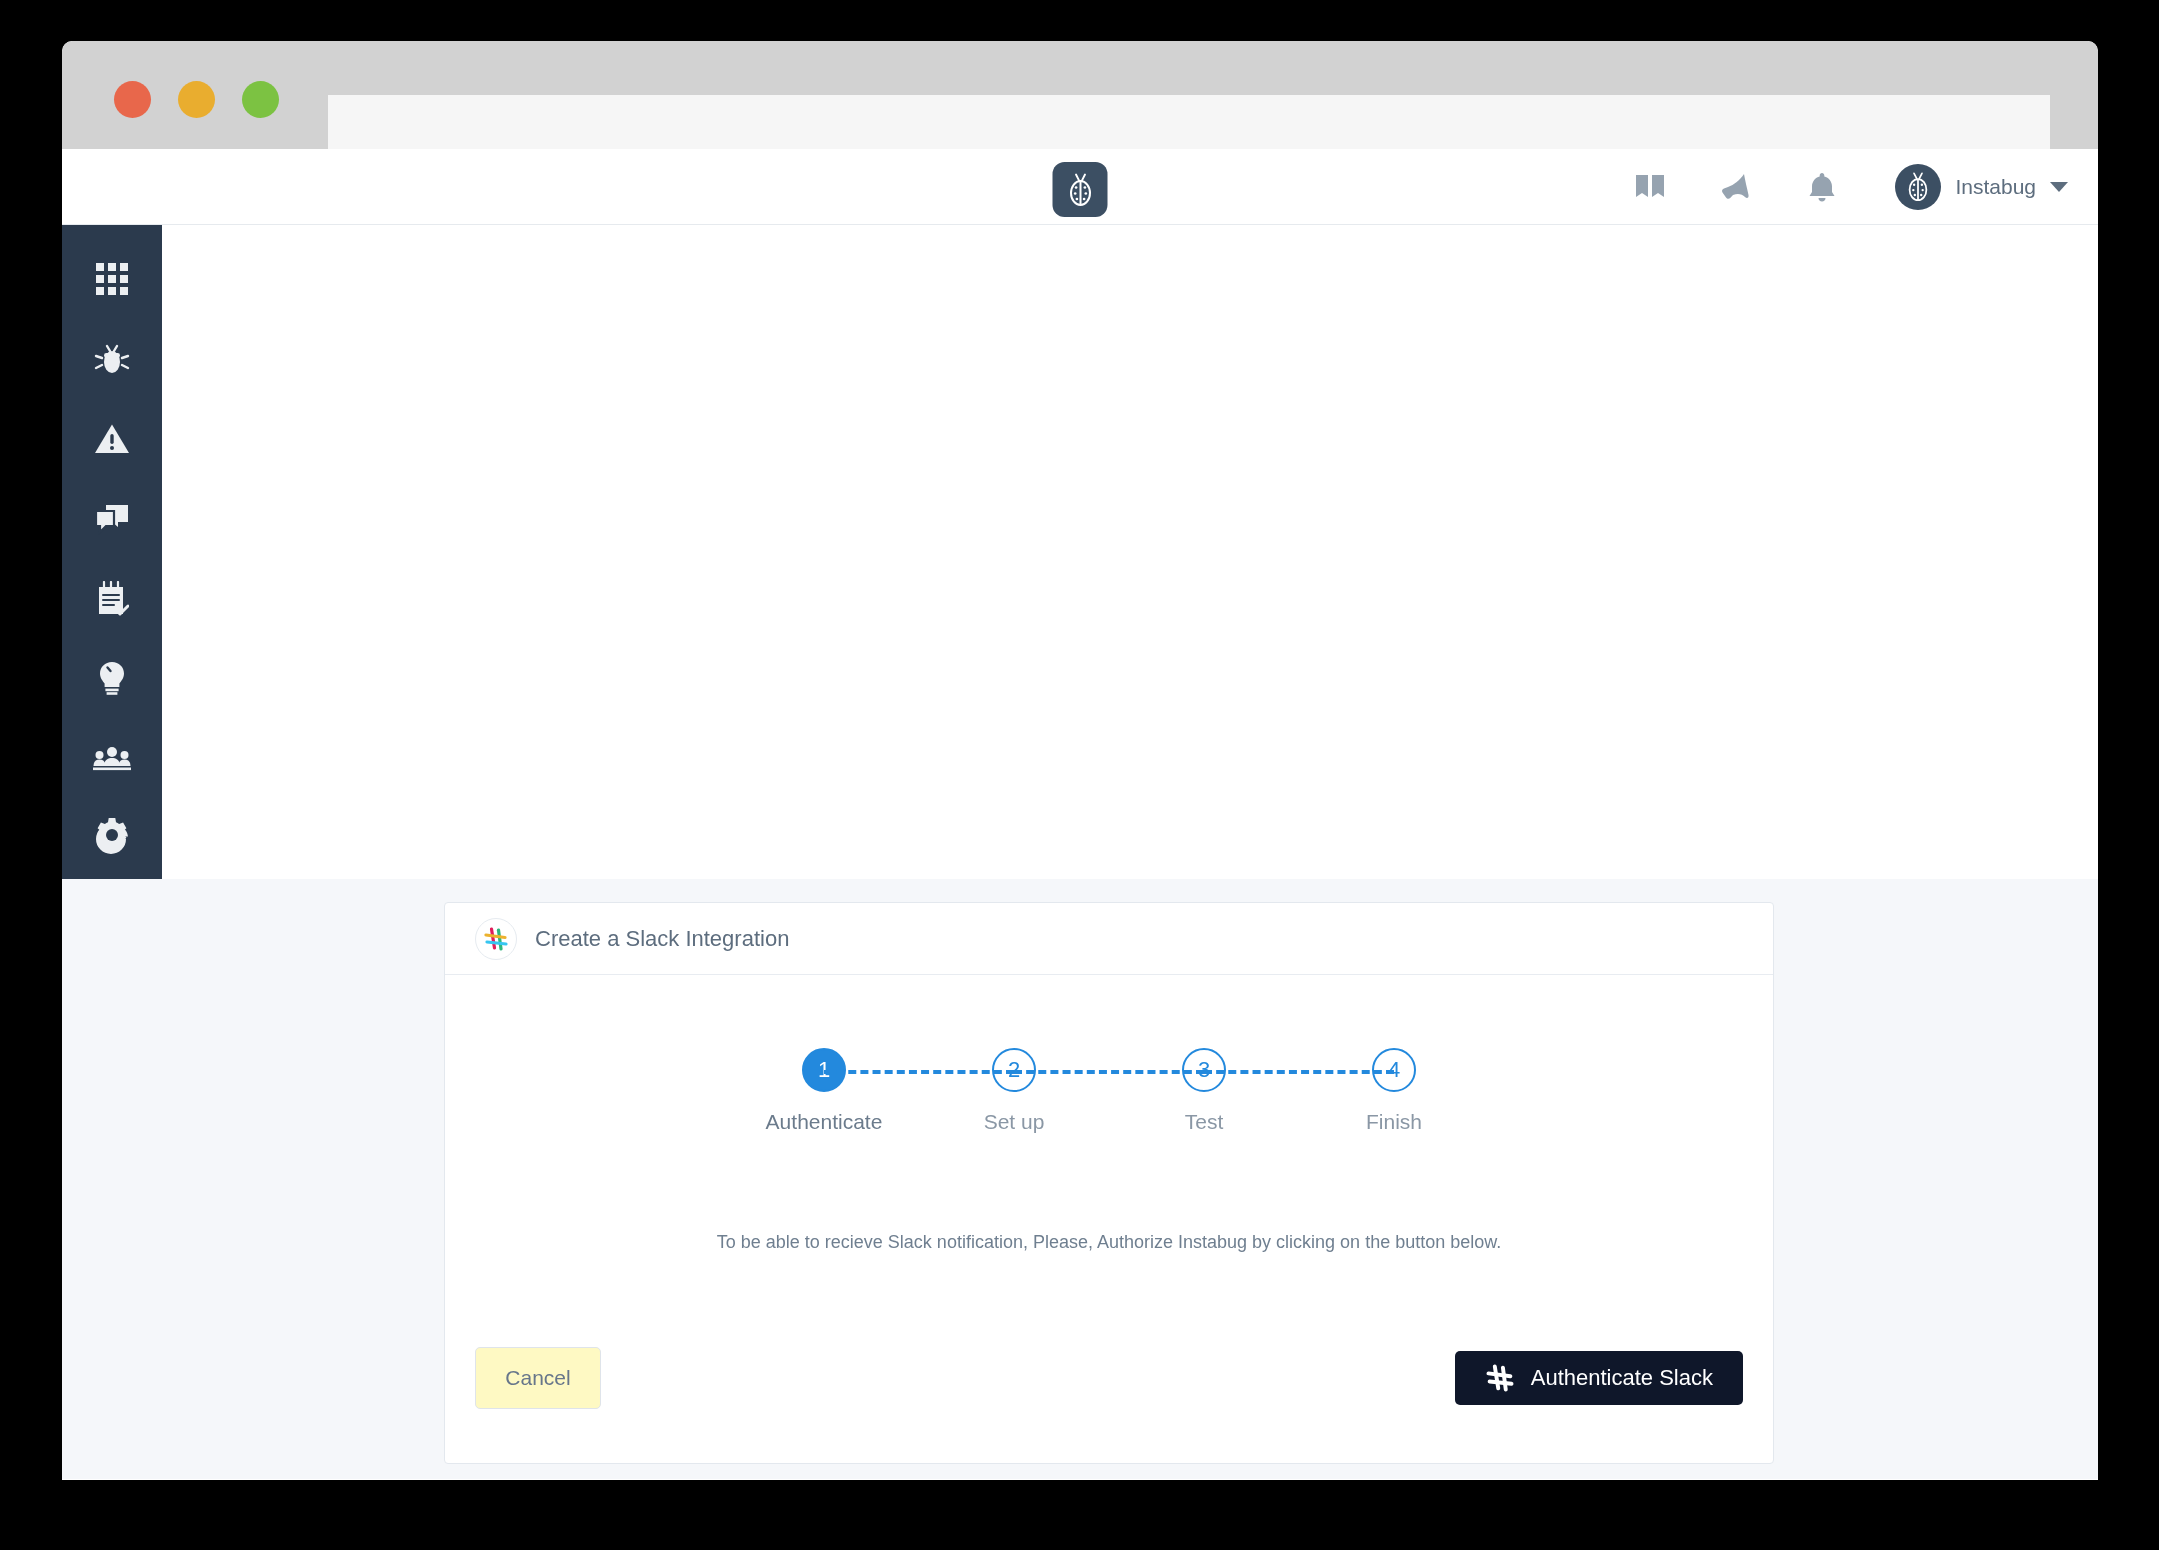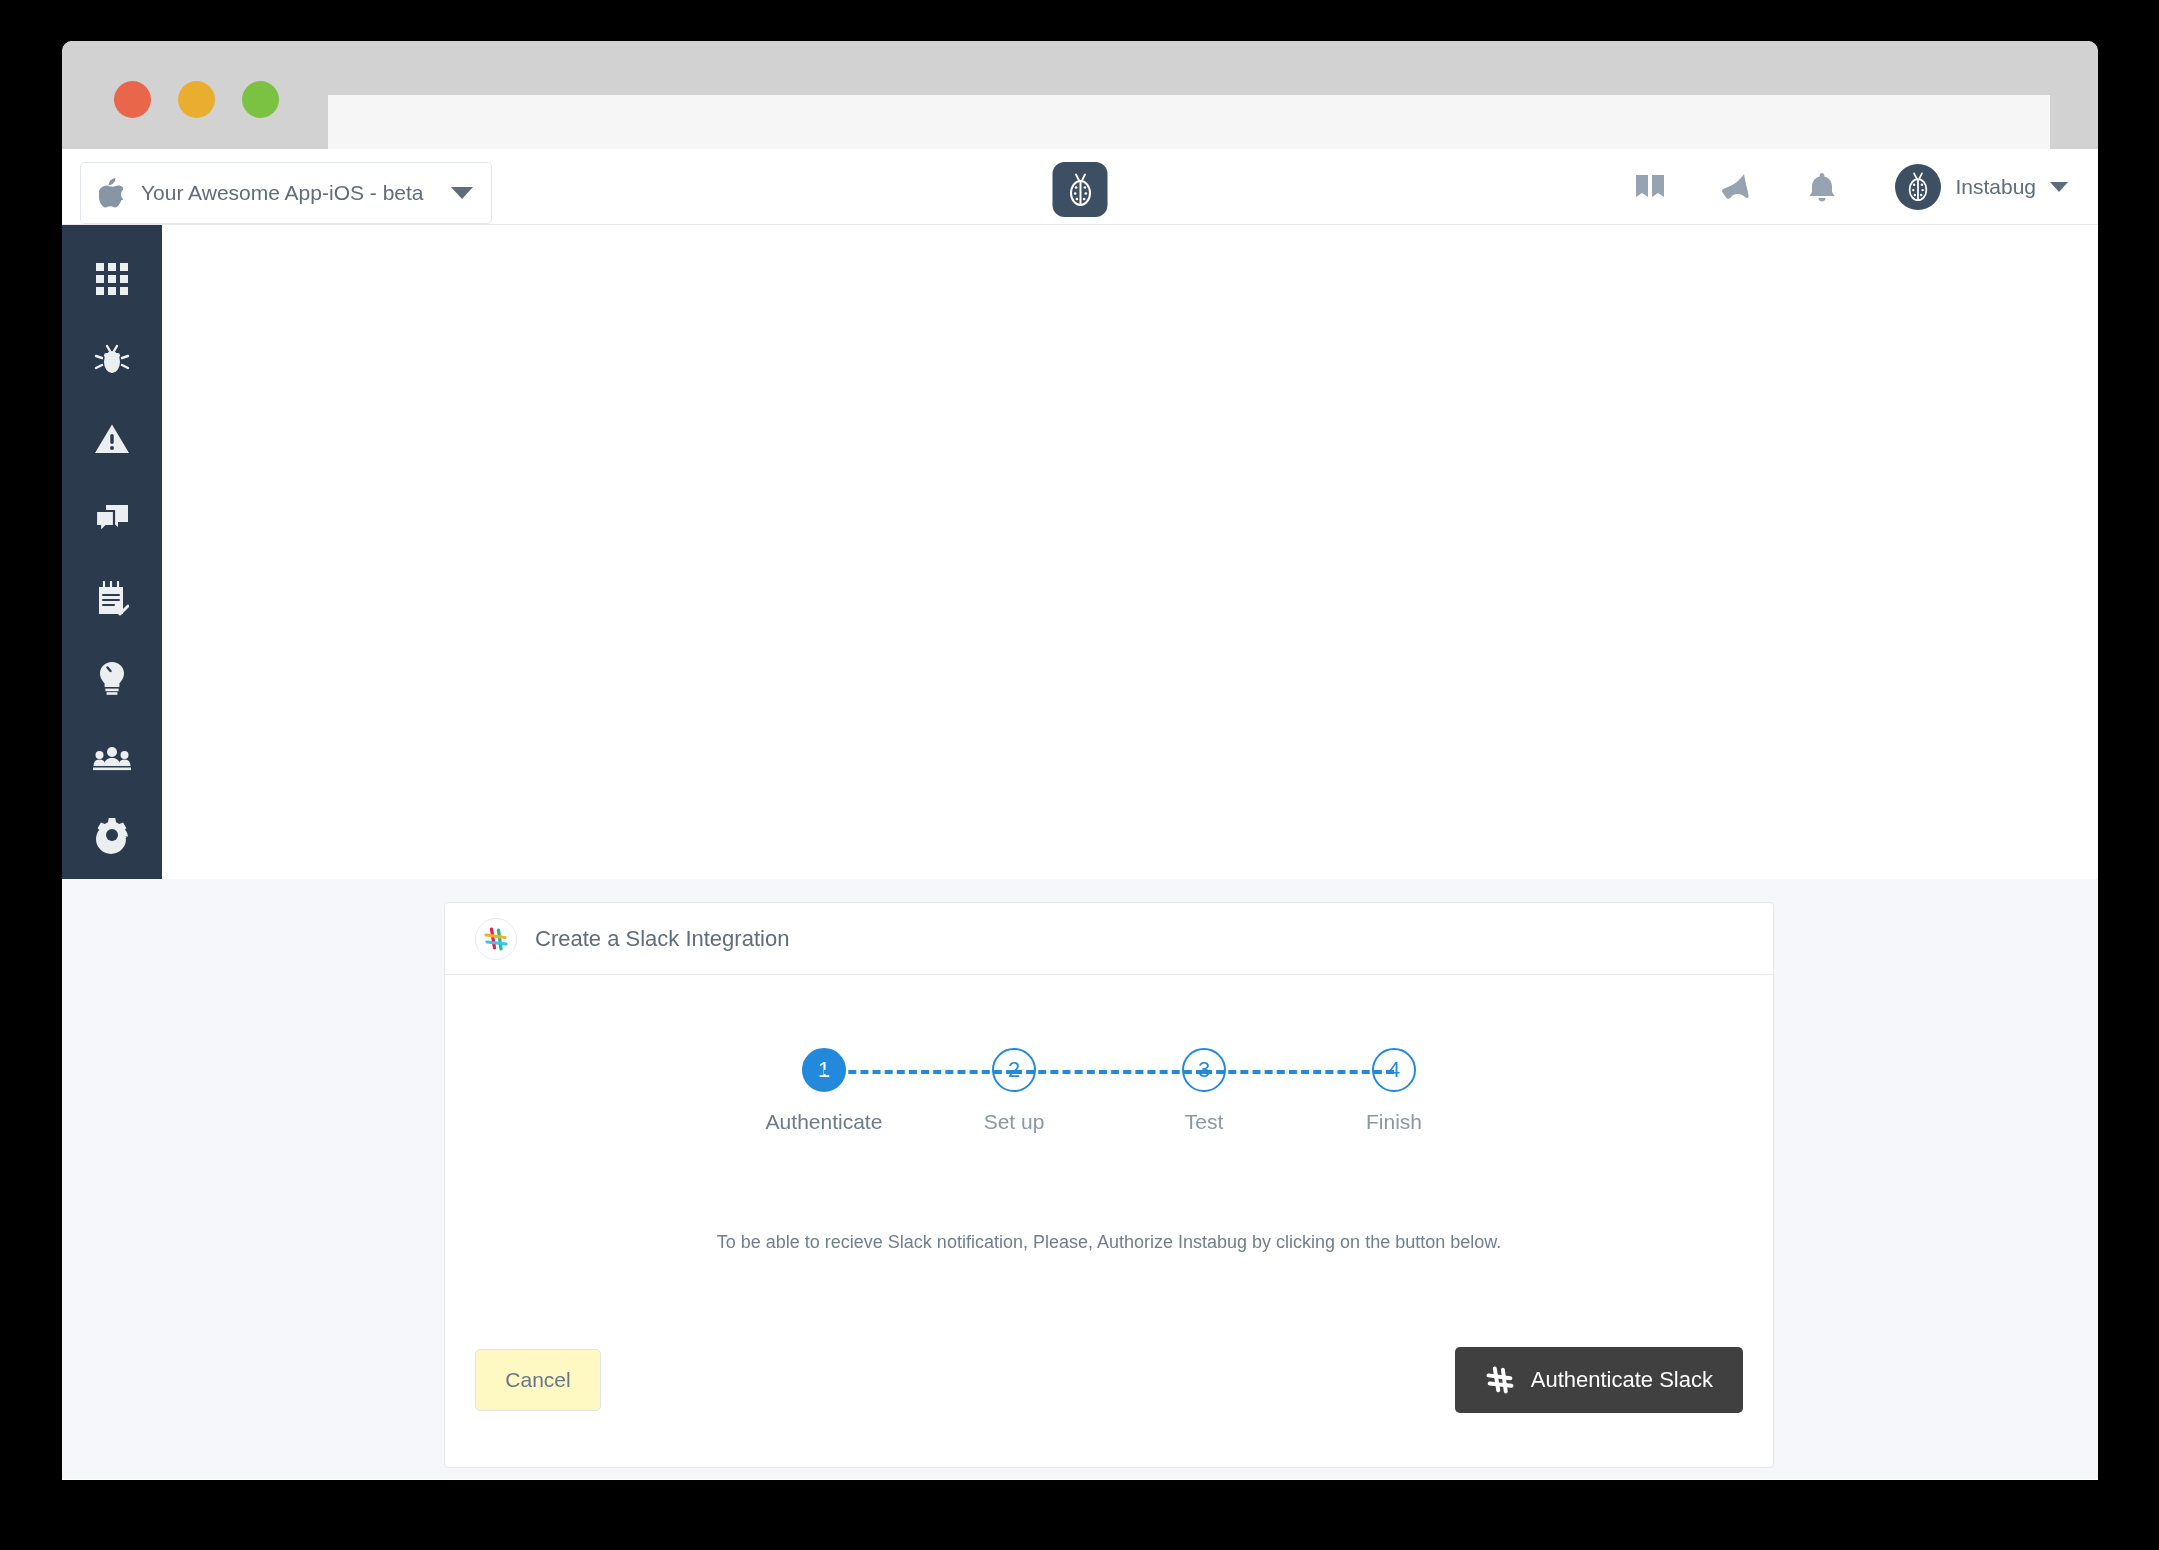--- a/index.html
+++ b/index.html
@@ -336,22 +336,22 @@
     background: #fef9c3;
     border: 1px solid #dfe4ea;
     border-radius: 5px;
     font-family: "Liberation Sans", sans-serif;
     font-size: 21px;
     color: #67768a;
     cursor: pointer;
     padding: 0 24px;
   }
   .btn-auth {
-    height: 66px;
-    background: #404040;
+    height: 54px;
+    background: #0f172a;
     border: none;
     border-radius: 5px;
     font-family: "Liberation Sans", sans-serif;
     font-size: 22px;
     color: #ffffff;
     cursor: pointer;
     padding: 0 30px;
     display: flex;
     align-items: center;
     gap: 16px;
@@ -369,30 +369,20 @@
       <div class="traffic-lights">
         <div class="tl-dot tl-red"></div>
         <div class="tl-dot tl-yellow"></div>
         <div class="tl-dot tl-green"></div>
       </div>
       <input class="address-bar" type="text" value="" style="">
     </div>
 
     <div class="appbar">
 
-      <div class="app-selector">
-        <span class="apple-icon">
-          <svg width="24" height="30" viewBox="0 0 24 30">
-            <path d="M16.3 0c.2 1.9-.6 3.7-1.7 5-1.2 1.3-3 2.3-4.8 2.2-.2-1.8.7-3.7 1.8-4.9C12.8 1 14.7 0 16.3 0z" fill="#8795a4"></path>
-            <path d="M22.5 22.1c-.6 1.5-.9 2.1-1.7 3.4-1.2 1.8-2.8 4-4.8 4-1.8 0-2.3-1.2-4.7-1.2-2.4 0-3 1.2-4.8 1.2-2 0-3.5-2-4.7-3.8C-1 20.6-1.3 14.4 1 11.1c1.6-2.3 4.1-3.6 6.5-3.6 2.4 0 4 1.3 6 1.3 2 0 3.2-1.3 6-1.3 2.1 0 4.4 1.2 6 3.2-5.2 2.9-4.4 10.4 1 11.4z" fill="#8795a4"></path>
-          </svg>
-        </span>
-        <span class="app-selector-label">Your Awesome App-iOS - beta</span>
-        <span class="caret"></span>
-      </div>
 
       <div class="brand-logo">
         <svg width="34" height="36" viewBox="0 0 34 36">
           <g stroke="#ffffff" stroke-width="1.9" fill="none" stroke-linecap="round">
             <path d="M12.5 2.5 L15.6 8.6"></path>
             <path d="M21.5 2.5 L18.4 8.6"></path>
           </g>
           <ellipse cx="17" cy="21" rx="9.5" ry="12" fill="none" stroke="#ffffff" stroke-width="2"></ellipse>
           <line x1="17" y1="9" x2="17" y2="33" stroke="#ffffff" stroke-width="2"></line>
           <circle cx="12.6" cy="15.5" r="1.35" fill="#ffffff"></circle>

